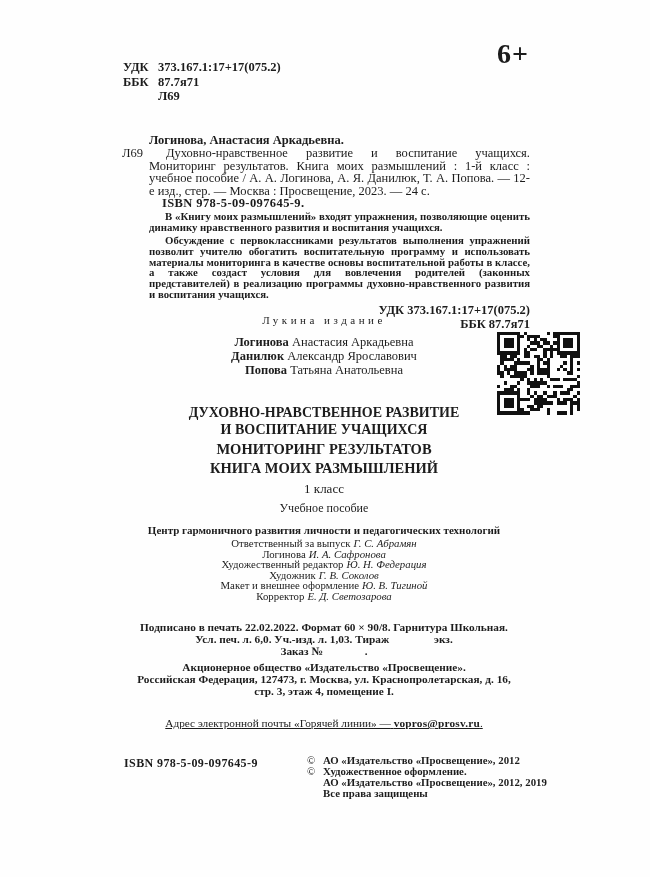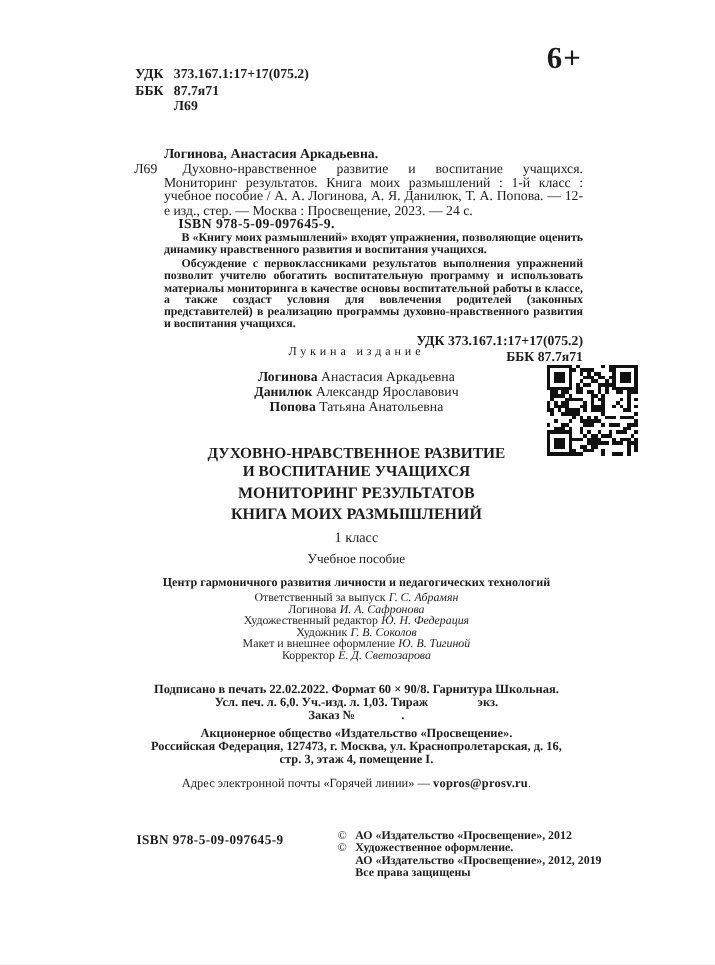--- a/index.html
+++ b/index.html
@@ -55,21 +55,21 @@
   .authors{margin-top:9px;font-size:12.5px;line-height:14px;}
   .book-title{margin-top:28px;font-size:14px;font-weight:bold;line-height:16.5px;}
   .book-subtitle{margin-top:3px;font-size:14.5px;font-weight:bold;line-height:16px;}
   .grade{margin-top:5px;font-size:13px;}
   .kind{margin-top:4px;font-size:12px;}
   .center-org{margin-top:8px;font-size:11px;font-weight:bold;}
   .credits{margin-top:2px;font-size:10.8px;line-height:10.5px;}
   .credit-name{font-style:italic;margin-left:3px;}
   .print-block{margin-top:21px;font-size:11.3px;line-height:11.8px;font-weight:bold;}
   .publisher-block{margin-top:5px;font-size:11.3px;line-height:11.6px;font-weight:bold;}
-  .email-line{margin-top:9px;font-size:11.3px;}
+  .email-line{margin-top:20px;font-size:11.3px;text-decoration:underline;}
   .email-line b{letter-spacing:.2px;}
   .blank-gap{display:inline-block;width:45px;}
   .blank-gap.small{width:42px;}
   
   .footer-isbn{
     position:absolute;left:124px;top:756px;
     font-size:12px;font-weight:bold;letter-spacing:.4px;
   }
   .copyright{
     position:absolute;left:307px;top:755px;

